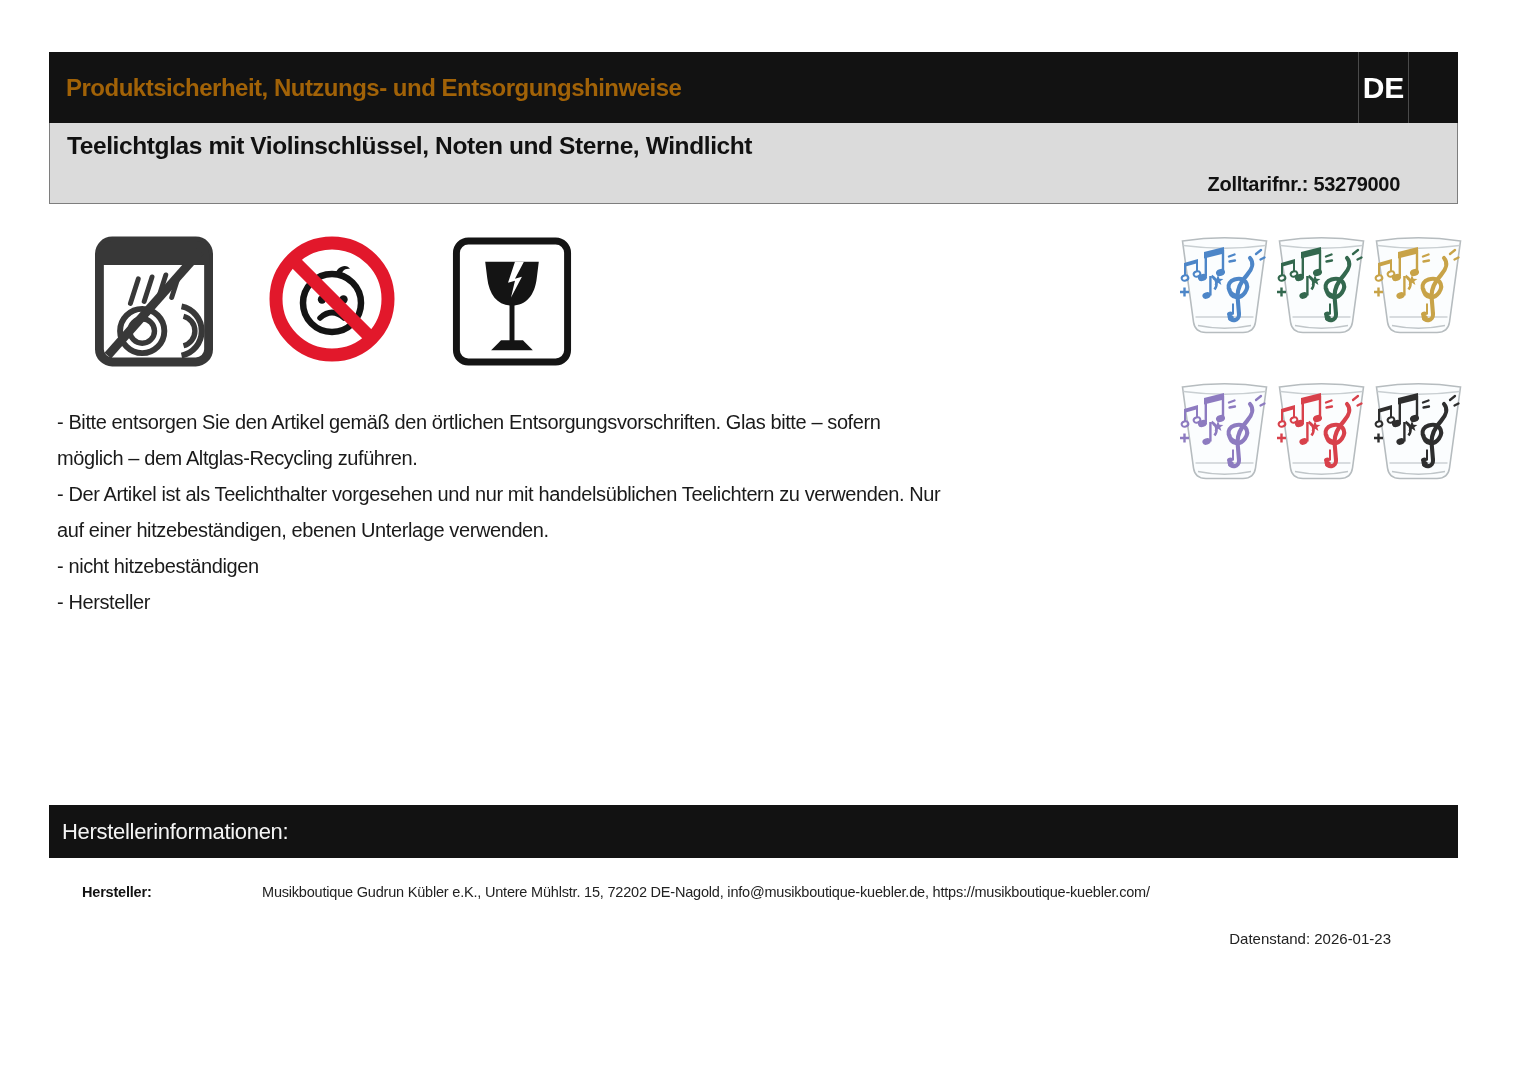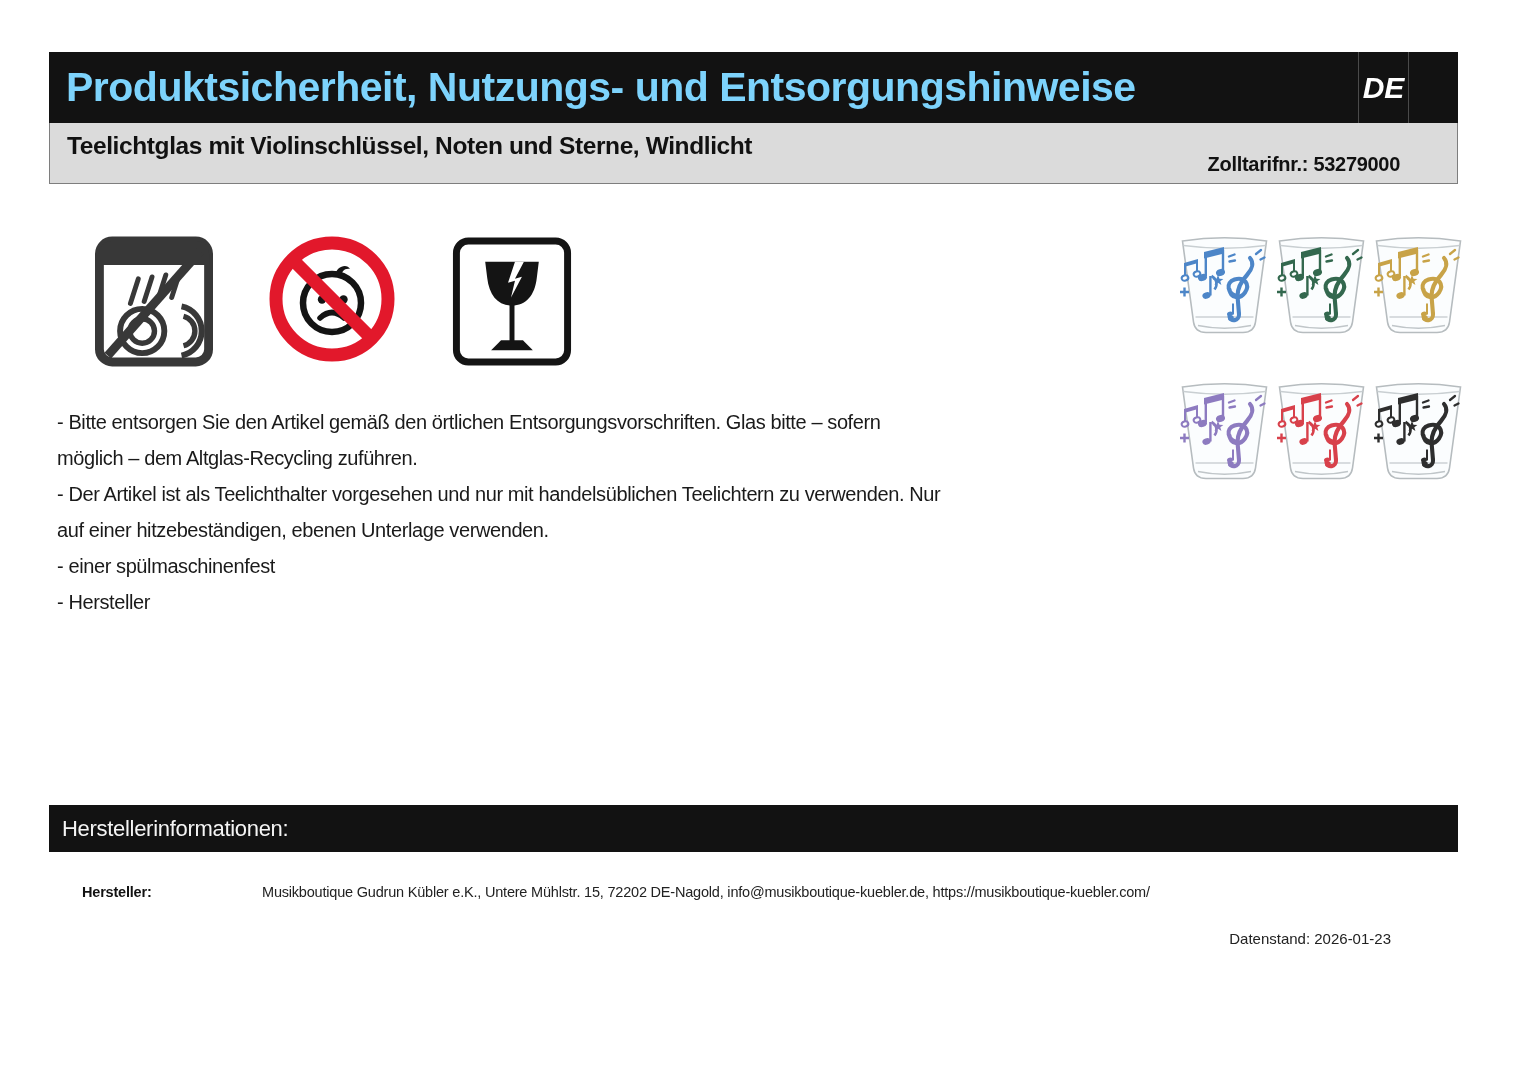--- a/index.html
+++ b/index.html
@@ -4,26 +4,26 @@
 <style>
   * { margin:0; padding:0; box-sizing:border-box; }
   html,body { background:#ffffff; }
   body { font-family:"Liberation Sans","DejaVu Sans",sans-serif; color:#111; }
   .page { position:relative; width:1520px; height:1075px; background:#fff; overflow:hidden; }
 
   
   .header-block { position:absolute; left:49px; top:52px; width:1409px; }
   .title-bar { display:flex; align-items:stretch; background:var(--header-bg,#121212); height:71px; }
   .main-title { flex:1; display:flex; align-items:center; padding-left:17px;
-                color:#7dd3fc; font-size:41px; font-weight:bold; letter-spacing:-0.5px; }
+                color:#a16207; font-size:24px; font-weight:bold; letter-spacing:-0.5px; }
   .lang-cell { width:51px; display:flex; align-items:center; justify-content:center;
                border-left:1px solid #4a4a4a; border-right:1px solid #4a4a4a;
-               color:#fff; font-size:30px; font-weight:bold;font-style:italic; }
+               color:#fff; font-size:30px; font-weight:bold; }
   .lang-spacer { width:49px; }
-  .subtitle-bar { position:relative; height:61px; background:var(--subtitle-bg,#dbdbdb);
+  .subtitle-bar { position:relative; height:81px; background:var(--subtitle-bg,#dbdbdb);
                   border-left:1px solid #7e7e7e; border-right:1px solid #7e7e7e; border-bottom:1px solid #7e7e7e; }
   .product-title { position:absolute; left:17px; top:9px; font-size:24.5px; font-weight:bold; letter-spacing:-0.4px; }
   .tariff { position:absolute; right:57px; bottom:7px; font-size:20px; font-weight:bold; letter-spacing:-0.3px; }
 
   
   .icons-row { position:absolute; left:95px; top:236px; display:flex; gap:56px; align-items:flex-start; }
   .ink   { stroke:var(--icon-ink,#383838); }
   .inkf  { fill:var(--icon-ink,#383838); }
   .red   { stroke:var(--prohibition-red,#e2182b); }
 
@@ -32,21 +32,21 @@
              grid-template-columns:repeat(3,95px); grid-auto-rows:107px; column-gap:2px; row-gap:39px; }
   .glass { width:95px; height:107px; }
   .glass svg { display:block; width:95px; height:107px; }
 
   
   .notes { position:absolute; left:57px; top:404px; width:1080px;
            font-size:20px; line-height:36px; letter-spacing:-0.4px; color:#1a1a1a; }
   .notes p { white-space:pre-line; }
 
   
-  .mfr-bar { position:absolute; left:49px; top:805px; width:1409px; height:47px;
+  .mfr-bar { position:absolute; left:49px; top:805px; width:1409px; height:53px;
              background:var(--header-bg,#121212); color:#f5f5f5; display:flex; align-items:center;
              padding-left:13px; font-size:22px; letter-spacing:-0.3px; }
   .mfr-row { position:absolute; left:82px; top:864px; display:flex; font-size:14.5px;margin-top:20px; }
   .mfr-label { font-weight:bold; width:180px; letter-spacing:-0.2px; }
   .mfr-value { letter-spacing:-0.2px; color:#222; }
 
   .datenstand { position:absolute; top:930px; right:129px; font-size:15px; color:#222; }
 
   .defs-hidden { position:absolute; width:0; height:0; overflow:hidden; }
 </style>
@@ -184,21 +184,21 @@
           <use href="#glass-sym"></use>
         </svg>
       </div>
   </div>
 
   <div class="notes">
     <p>- Bitte entsorgen Sie den Artikel gemäß den örtlichen Entsorgungsvorschriften. Glas bitte – sofern
 möglich – dem Altglas-Recycling zuführen.</p>
     <p>- Der Artikel ist als Teelichthalter vorgesehen und nur mit handelsüblichen Teelichtern zu verwenden. Nur
 auf einer hitzebeständigen, ebenen Unterlage verwenden.</p>
-    <p>- einer spülmaschinenfest</p>
+    <p>- nicht hitzebeständigen</p>
     <p>- Hersteller</p>
   </div>
 
   <div class="mfr-bar">
     <span>Herstellerinformationen:</span>
   </div>
   <div class="mfr-row">
     <span class="mfr-label">Hersteller:</span>
     <span class="mfr-value">Musikboutique Gudrun Kübler e.K., Untere Mühlstr. 15, 72202 DE-Nagold, info@musikboutique-kuebler.de, https://musikboutique-kuebler.com/</span>
   </div>

